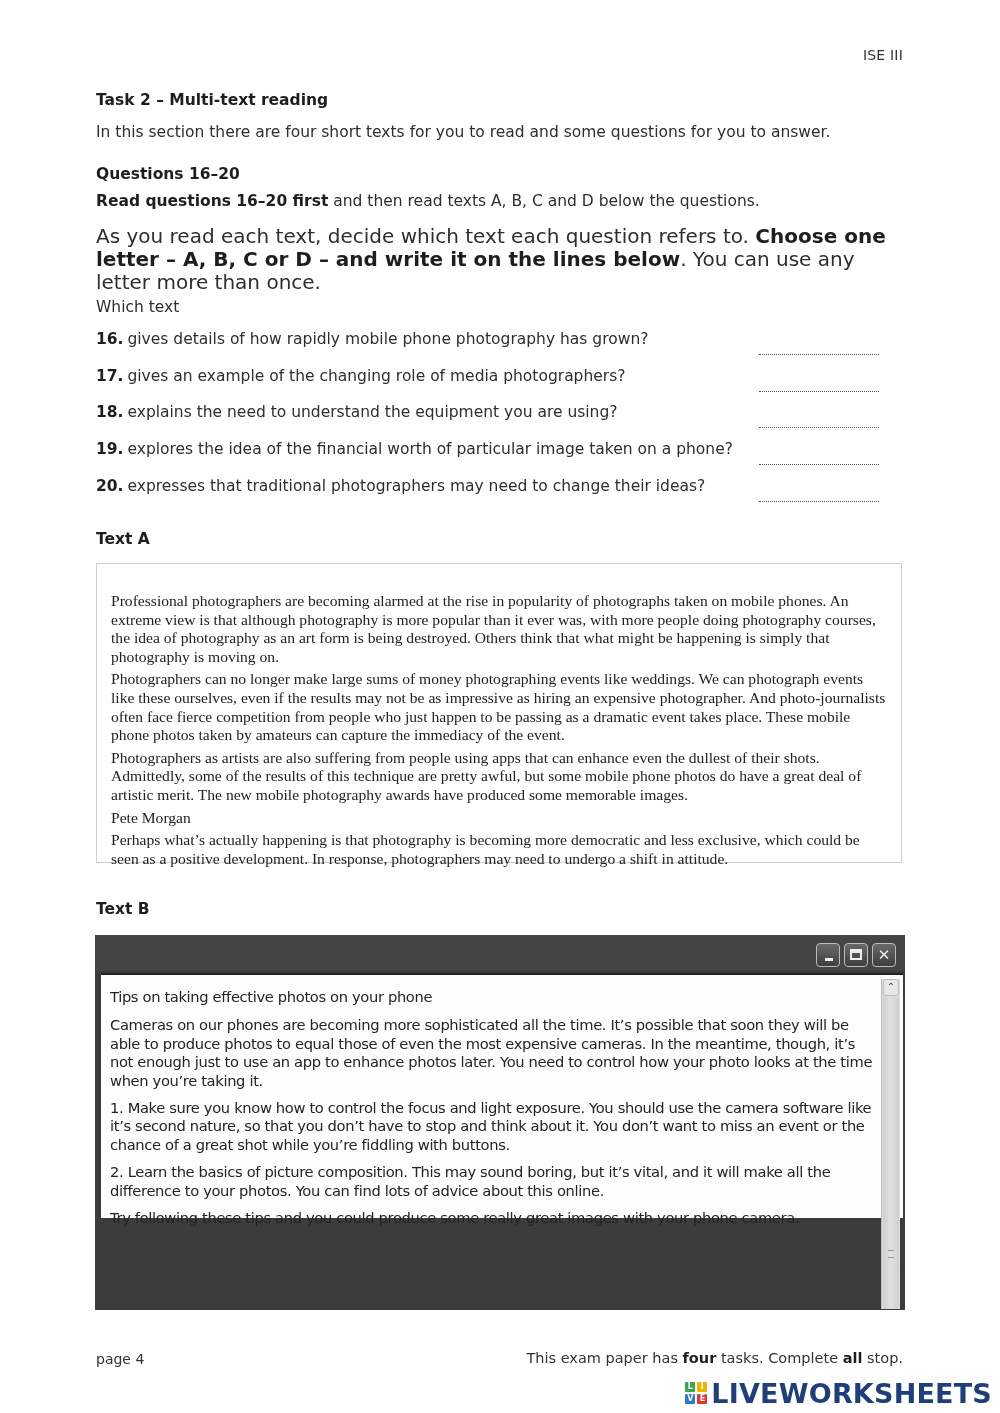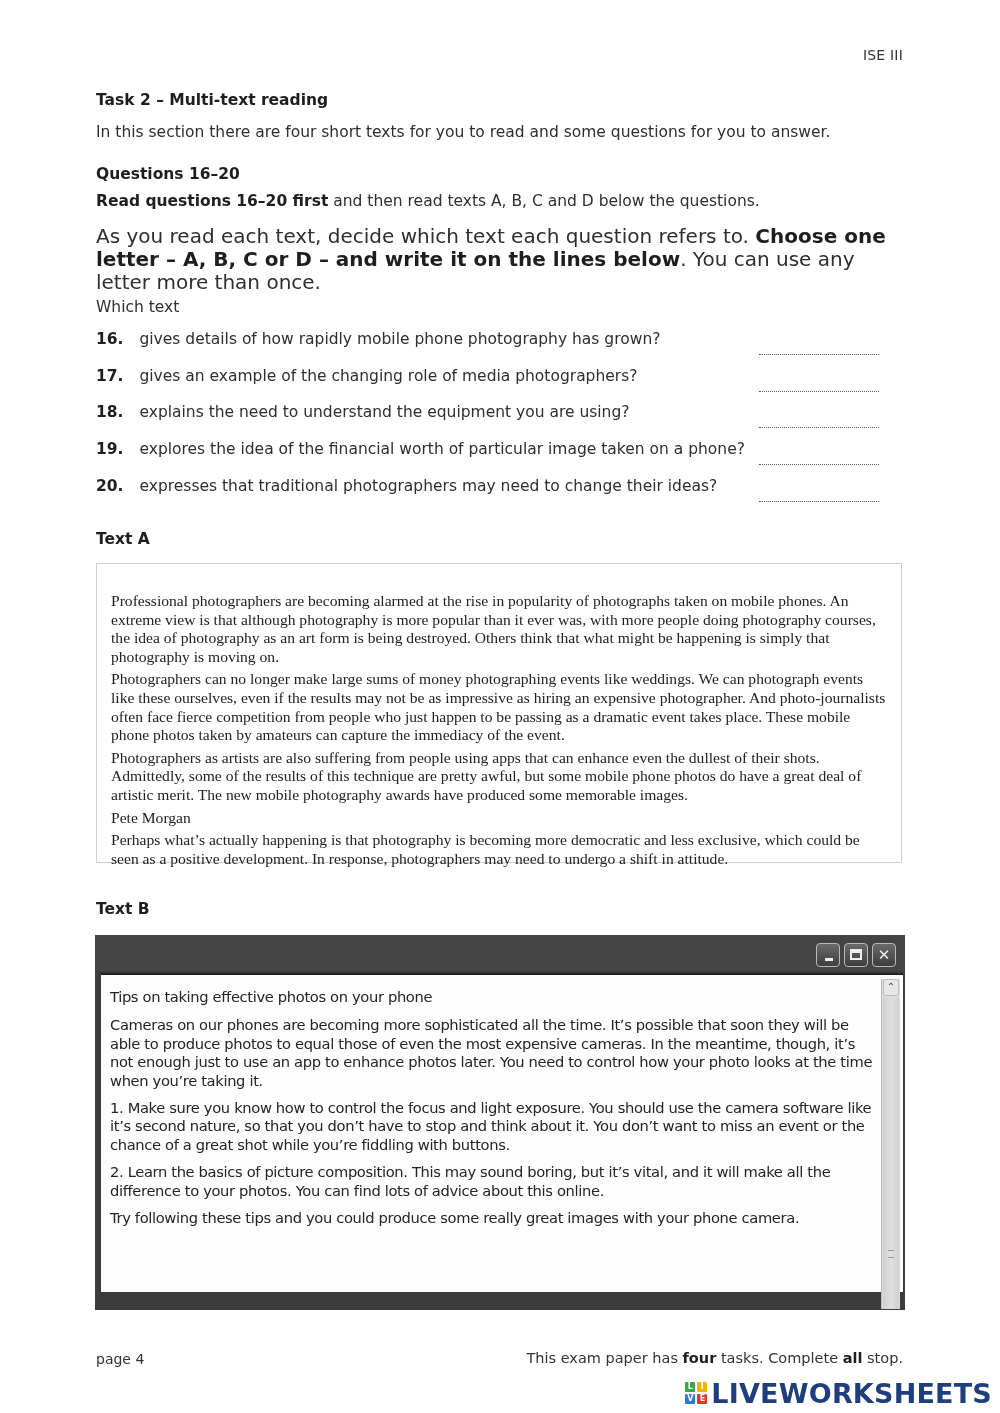--- a/index.html
+++ b/index.html
@@ -12,21 +12,21 @@
     .header-code { right: 97px; top: 47px; font-size: 14px; color: #333; letter-spacing: 0.2px; }
     .task-title { left: 96px; top: 91px; font-size: 15.5px; font-weight: bold; color: #1e1e1e; }
     .intro { left: 96px; top: 123px; font-size: 15.5px; color: #2e2e2e; }
     .q-heading { left: 96px; top: 165px; font-size: 15.5px; font-weight: bold; color: #1e1e1e; }
     .instr1 { left: 96px; top: 192px; font-size: 15.5px; color: #2e2e2e; }
     .instr2 { left: 96px; top: 225px; width: 810px; font-size: 20px; line-height: 23px; color: #2e2e2e; }
     .bold { font-weight: bold; color: #1e1e1e; }
     .which { left: 96px; top: 298px; font-size: 15.5px; color: #2e2e2e; }
 
     .question { position: absolute; left: 96px; width: 784px; height: 24px; font-size: 15.5px; color: #2e2e2e; }
-    .question .num { font-weight: bold; color: #1e1e1e; margin-right: 16px; }
+    .question .num { font-weight: bold; color: #1e1e1e; margin-right: 4px; }
     .question .answer {
       position: absolute; left: 663px; top: 14px; width: 120px; height: 10px;
       border: none; border-bottom: 1px dotted #555; background: transparent; outline: none;
       font-size: 13px; padding: 0;
     }
 
     .section-label { position: absolute; left: 96px; font-size: 15.5px; font-weight: bold; color: #1e1e1e; }
 
     .text-a-box {
       position: absolute; left: 96px; top: 563px; width: 806px; height: 300px;
@@ -45,21 +45,21 @@
       position: absolute; top: 8px; width: 24px; height: 24px; box-sizing: border-box;
       border: 1px solid #bbb; border-radius: 4px; background: linear-gradient(#6a6a6a, #3e3e3e);
       color: #eee; text-align: center; font-size: 15px; line-height: 22px;
     }
     .win-btn.min { left: 721px; }
     .win-btn.max { left: 749px; }
     .win-btn.close { left: 777px; }
     .min-glyph { position: absolute; left: 8px; top: 14px; width: 8px; height: 3px; background: #eee; }
     .max-glyph { position: absolute; left: 5px; top: 5px; width: 12px; height: 11px; border: 2px solid #eee; border-top-width: 4px; box-sizing: border-box; }
     .window .client {
-      position: absolute; left: 6px; top: 38px; width: 802px; height: 319px;
+      position: absolute; left: 6px; top: 38px; width: 802px; height: 245px;
       background: #fdfdfd; box-sizing: border-box; border-top: 2px solid #222;
     }
     .window .content {
       position: absolute; left: 9px; top: 10px; width: 770px;
       font-family: "DejaVu Sans", sans-serif; font-size: 14.7px; line-height: 18.4px; color: #242424;
       letter-spacing: -0.35px;
     }
     .window .content .title { margin: 3px 0 10px 0; }
     .window .content p { margin: 0 0 9px 0; }
     .scrollbar {

